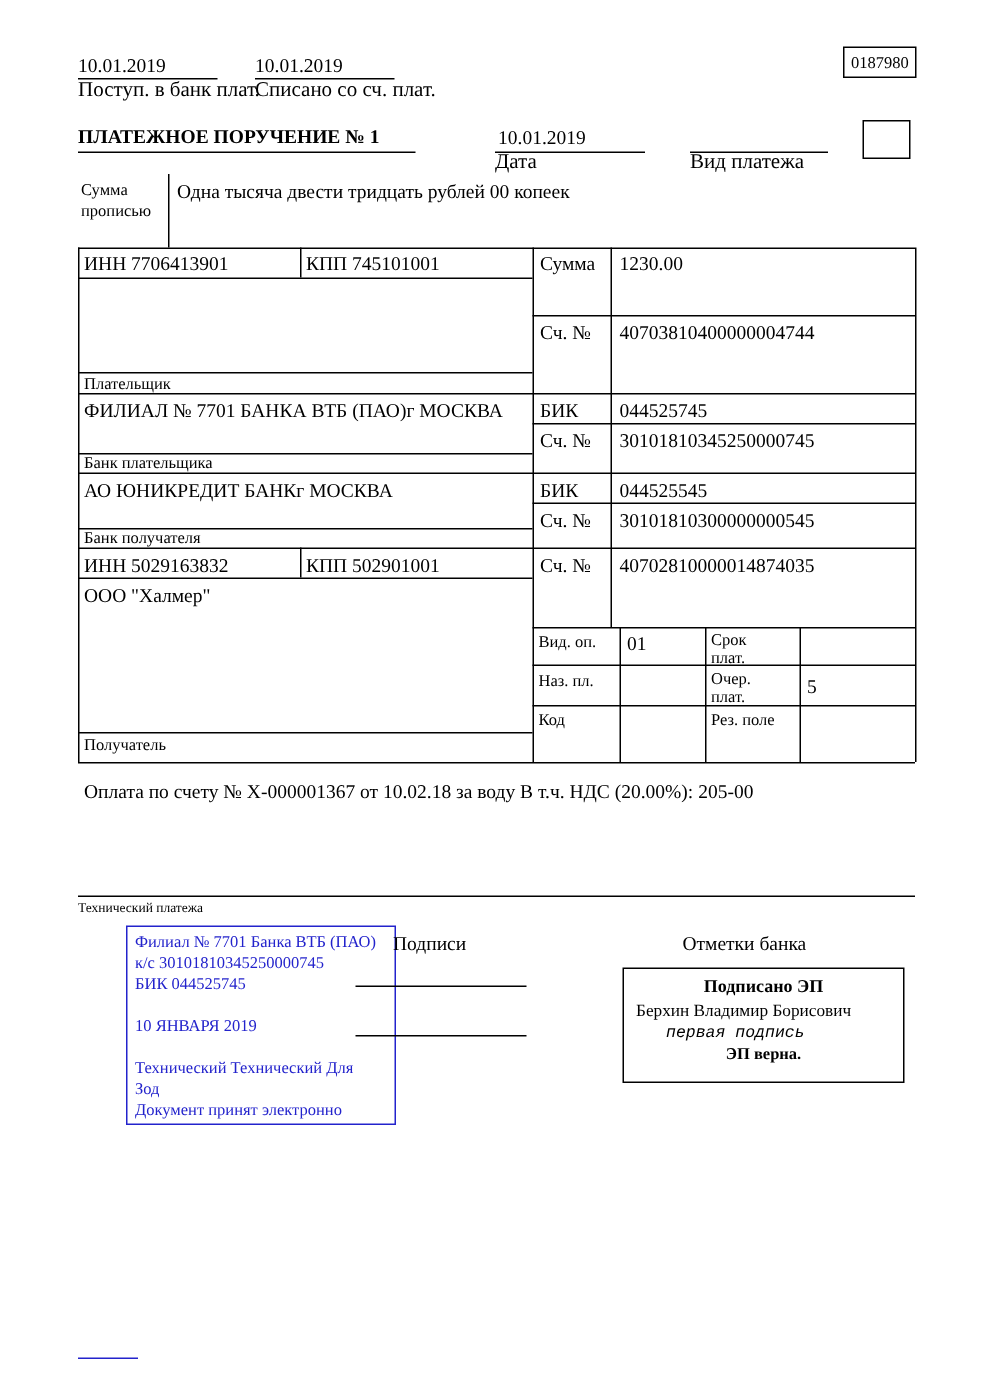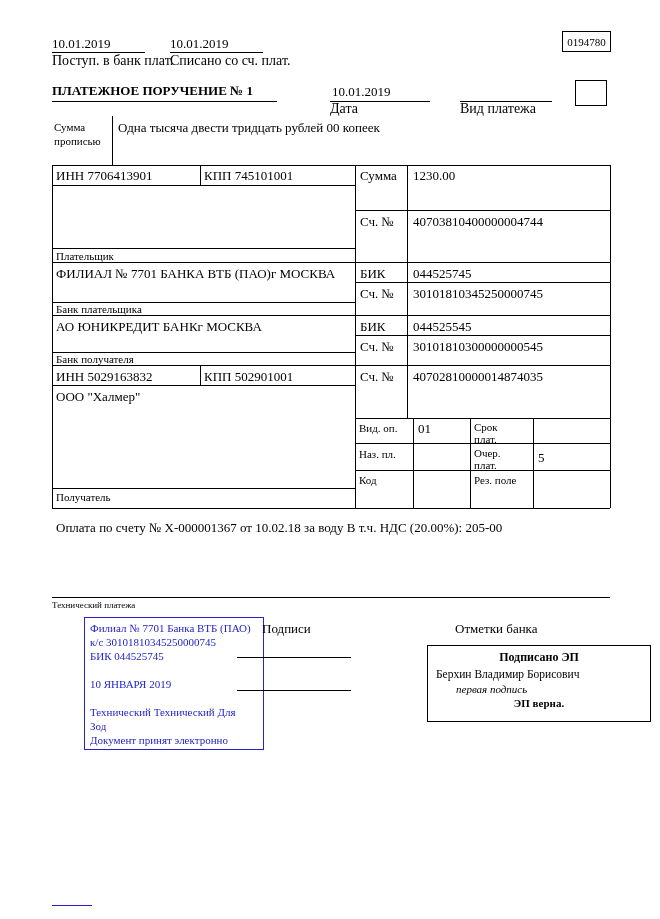--- a/index.html
+++ b/index.html
@@ -3,21 +3,21 @@
 <meta charset="utf-8">
 <style>
   html,body { margin:0; padding:0; background:#ffffff; }
   .page { position:relative; width:660px; height:919px; background:#fff;
           font-family:"Liberation Serif", serif; color:#000; overflow:hidden; }
   .t   { position:absolute; font-size:13px; line-height:15px; white-space:nowrap; }
   .w   { white-space:normal; }
   .small { font-size:14px; line-height:10px; }
   .sec { font-size:11px; line-height:12px; }
   .b   { font-weight:bold; }
-  .i   { font-style:italic; }
+  .i   { font-style:italic;font-family:Liberation Mono, monospace; }
   .hl  { position:absolute; height:0; border-top:1px solid #000; }
   .vl  { position:absolute; width:0; border-left:1px solid #000; }
   .box { position:absolute; border:1px solid #000; box-sizing:border-box; }
   .formcode { font-size:11px; display:flex; align-items:center; justify-content:center; }
   .bluebox { position:absolute; border:1px solid #2323cc; color:#2323cc; box-sizing:border-box;
              font-size:11px; line-height:14px; padding:3px 5px;margin-left:32px; }
   .bluebox .ln { min-height:14px; white-space:nowrap; }
   .bluehl { position:absolute; height:0; border-top:1.5px solid #2323cc; }
   .stamp { position:absolute; border:1px solid #000; box-sizing:border-box; font-size:11px; line-height:13px; }
 </style>
@@ -28,21 +28,21 @@
 
   <div class="t" style="left:52px;top:36px">10.01.2019</div>
   <div class="hl" style="left:52px;top:52px;width:93px"></div>
   <div class="t small" style="left:52px;top:56px">Поступ. в банк плат.</div>
 
   <div class="t" style="left:170px;top:36px">10.01.2019</div>
   <div class="hl" style="left:170px;top:52px;width:93px"></div>
   <div class="t small" style="left:170px;top:56px">Списано со сч. плат.</div>
 
   <div class="box formcode" style="left:562px;top:31px;width:49px;height:21px">
-    <span>0194780</span>
+    <span>0187980</span>
   </div>
 
   <div class="t b" style="left:52px;top:83px">ПЛАТЕЖНОЕ ПОРУЧЕНИЕ № 1</div>
   <div class="hl" style="left:52px;top:101px;width:225px"></div>
 
   <div class="t" style="left:332px;top:84px">10.01.2019</div>
   <div class="hl" style="left:330px;top:101px;width:100px"></div>
   <div class="t small" style="left:330px;top:104px">Дата</div>
 
   <div class="hl" style="left:460px;top:101px;width:92px"></div>
@@ -136,21 +136,21 @@
     <div class="ln">Технический Технический Для</div>
     <div class="ln">Зод</div>
     <div class="ln">Документ принят электронно</div>
   </div>
 
   <div class="t" style="left:262px;top:621px">Подписи</div>
   <div class="hl" style="left:237px;top:657px;width:114px"></div>
   <div class="hl" style="left:237px;top:690px;width:114px"></div>
 
   <div class="t" style="left:455px;top:621px">Отметки банка</div>
-  <div class="stamp" style="left:427px;top:645px;width:224px;height:77px">
+  <div class="stamp" style="left:415px;top:645px;width:188px;height:77px">
     <div class="b" style="text-align:center;margin-top:5px;font-size:12px">Подписано ЭП</div>
     <div style="margin:4px 0 0 8px;font-size:11.5px">Берхин Владимир Борисович</div>
     <div class="i" style="margin:2px 0 0 28px">первая подпись</div>
     <div class="b" style="text-align:center;margin-top:1px">ЭП верна.</div>
   </div>
 
   <div class="bluehl" style="left:52px;top:905px;width:40px"></div>
 
 </div>
 

